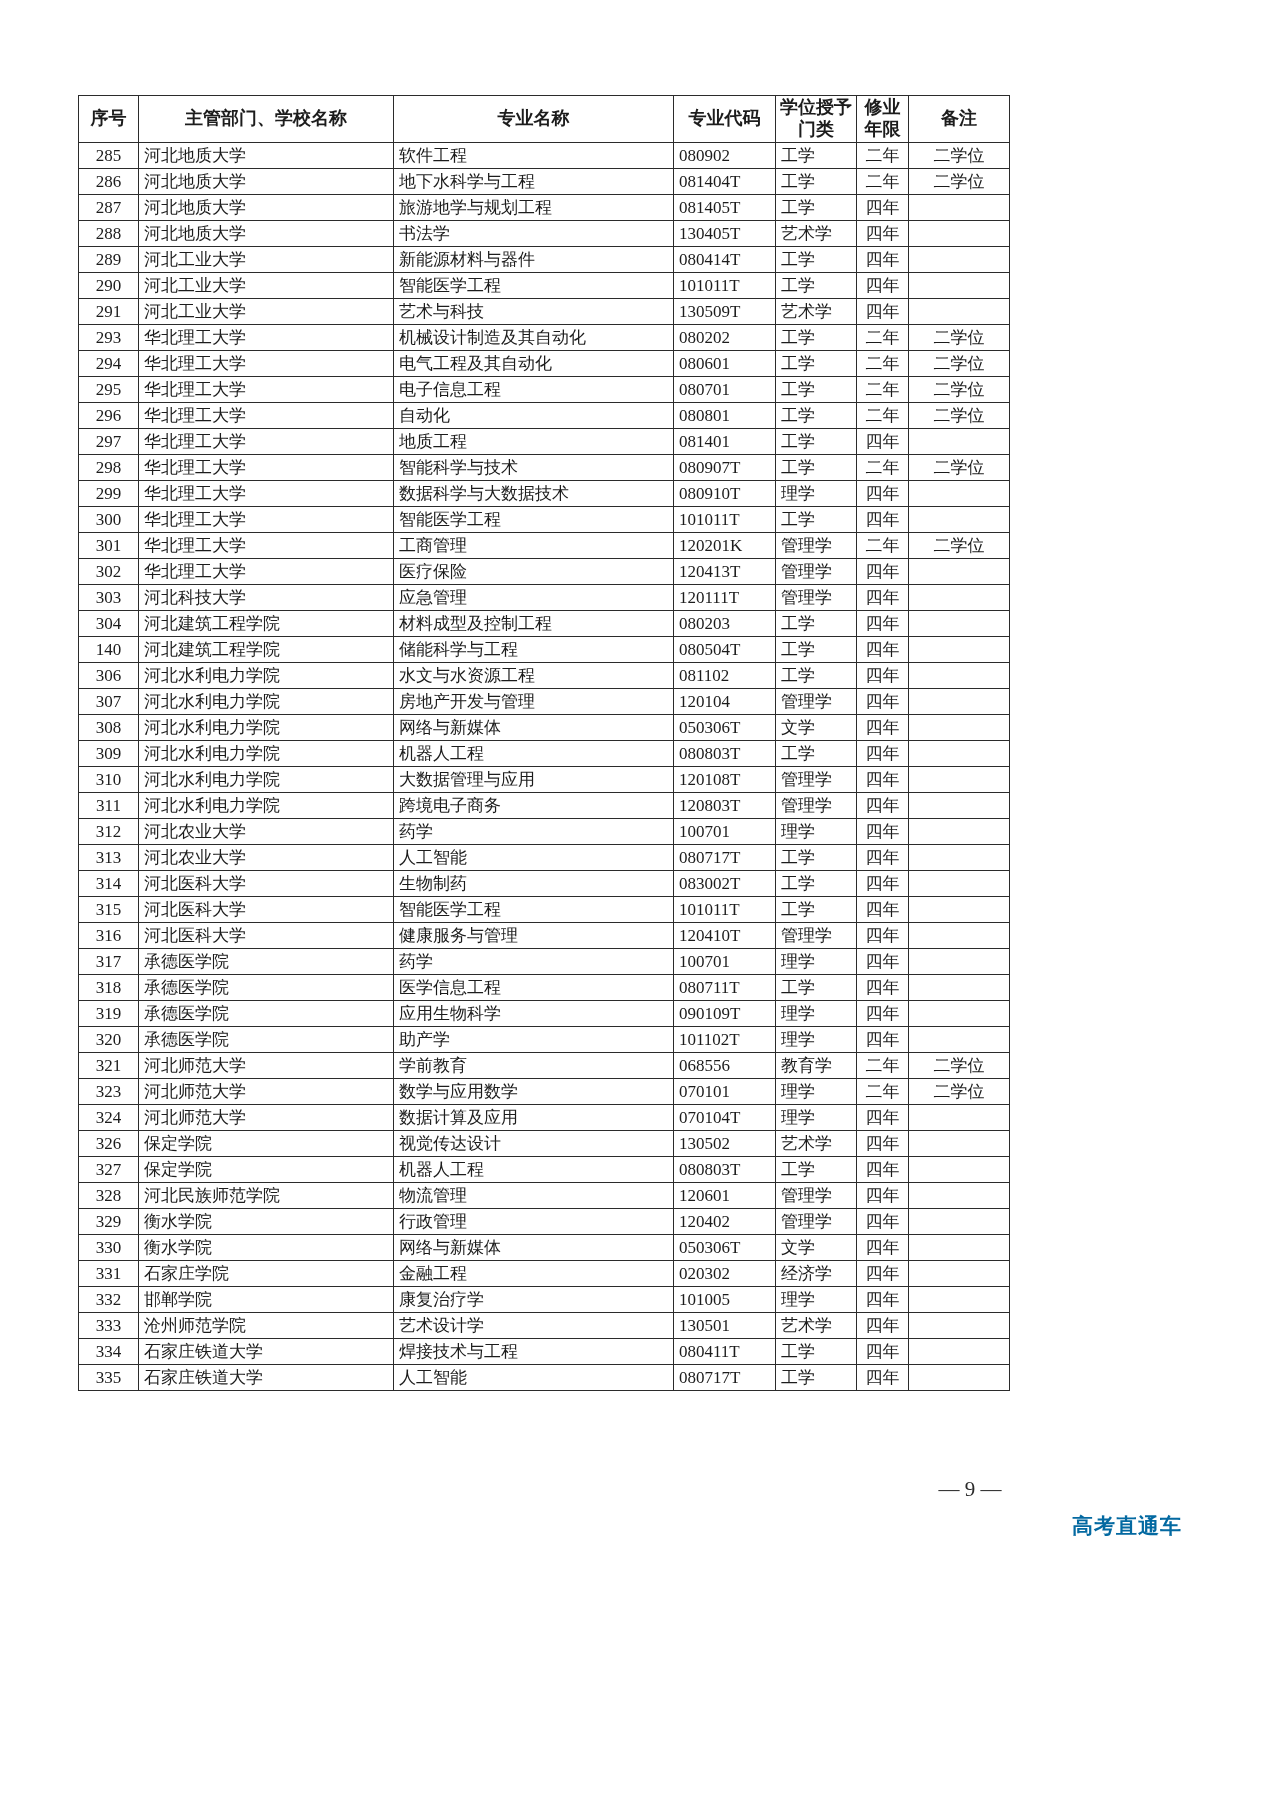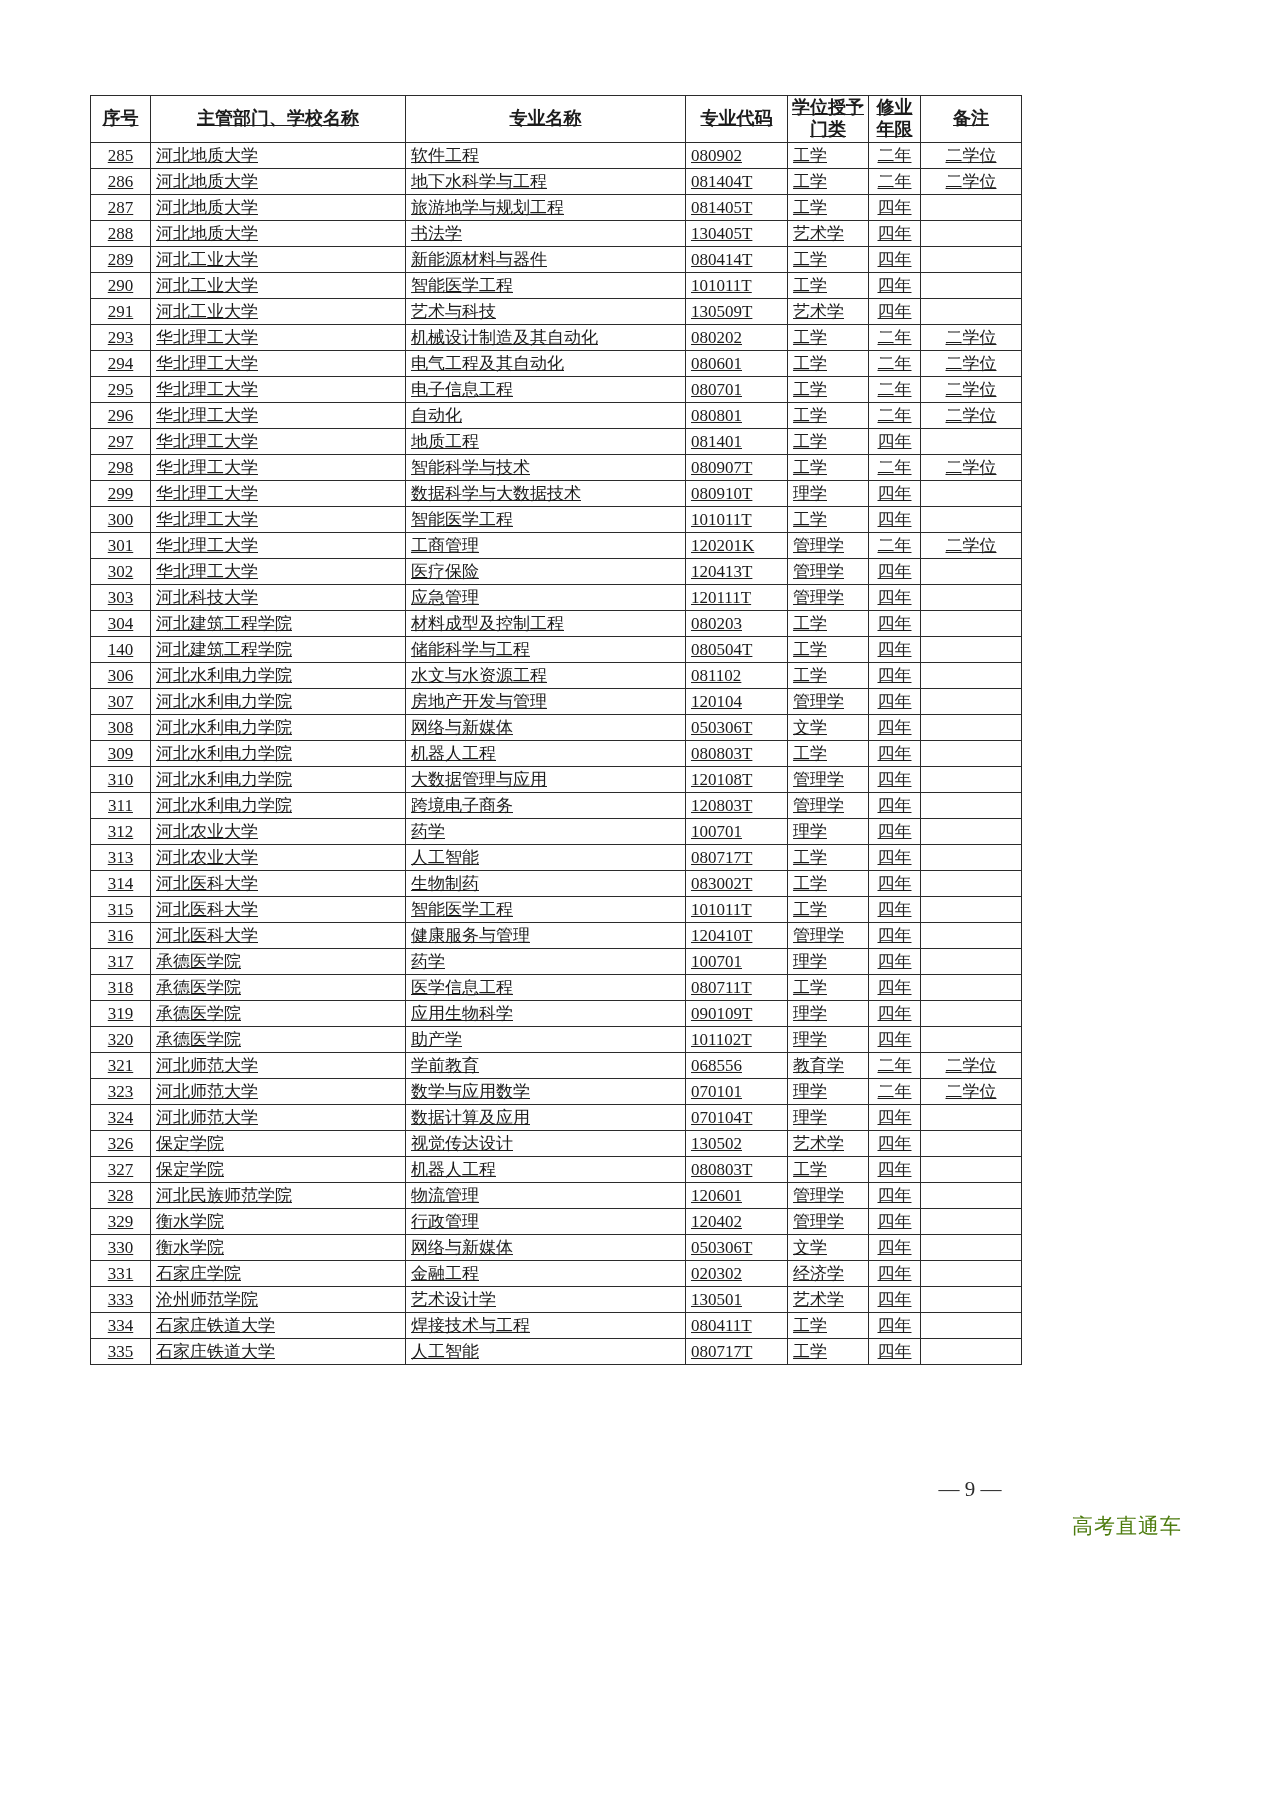--- a/index.html
+++ b/index.html
@@ -10,26 +10,25 @@
     background: #ffffff;
     font-family: "Liberation Serif", "DejaVu Serif", serif;
     color: #1c1c1c;
     position: relative;
     overflow: hidden;
   }
   .page { position: absolute; inset: 0; }
 
   table.majors {
     position: absolute;
-    left: 90px;
+    left: 78px;
     top: 95px;
     width: 931px;
     border-collapse: collapse;
     table-layout: fixed;
-    text-decoration: underline;
   }
   table.majors th, table.majors td {
     border: 1px solid #2b2b2b;
     padding: 0 5px;
     white-space: nowrap;
     overflow: hidden;
   }
   table.majors thead th {
     height: 47px;
     font-size: 18px;
@@ -490,20 +489,29 @@
         <tr>
           <td class="al-center">331</td>
           <td class="al-left">石家庄学院</td>
           <td class="al-left">金融工程</td>
           <td class="al-left">020302</td>
           <td class="al-left">经济学</td>
           <td class="al-center">四年</td>
           <td class="al-center"></td>
         </tr>
         <tr>
+          <td class="al-center">332</td>
+          <td class="al-left">邯郸学院</td>
+          <td class="al-left">康复治疗学</td>
+          <td class="al-left">101005</td>
+          <td class="al-left">理学</td>
+          <td class="al-center">四年</td>
+          <td class="al-center"></td>
+        </tr>
+        <tr>
           <td class="al-center">333</td>
           <td class="al-left">沧州师范学院</td>
           <td class="al-left">艺术设计学</td>
           <td class="al-left">130501</td>
           <td class="al-left">艺术学</td>
           <td class="al-center">四年</td>
           <td class="al-center"></td>
         </tr>
         <tr>
           <td class="al-center">334</td>
@@ -520,15 +528,15 @@
           <td class="al-left">人工智能</td>
           <td class="al-left">080717T</td>
           <td class="al-left">工学</td>
           <td class="al-center">四年</td>
           <td class="al-center"></td>
         </tr>
       </tbody>
   </table>
 
   <div class="page-number">— 9 —</div>
-  <div class="watermark" style="color: #4d7c0f;">高考直通车</div>
+  <div class="watermark" style="color: #0369a1; font-weight: bold;">高考直通车</div>
 
 </div>
 
 </body></html>

